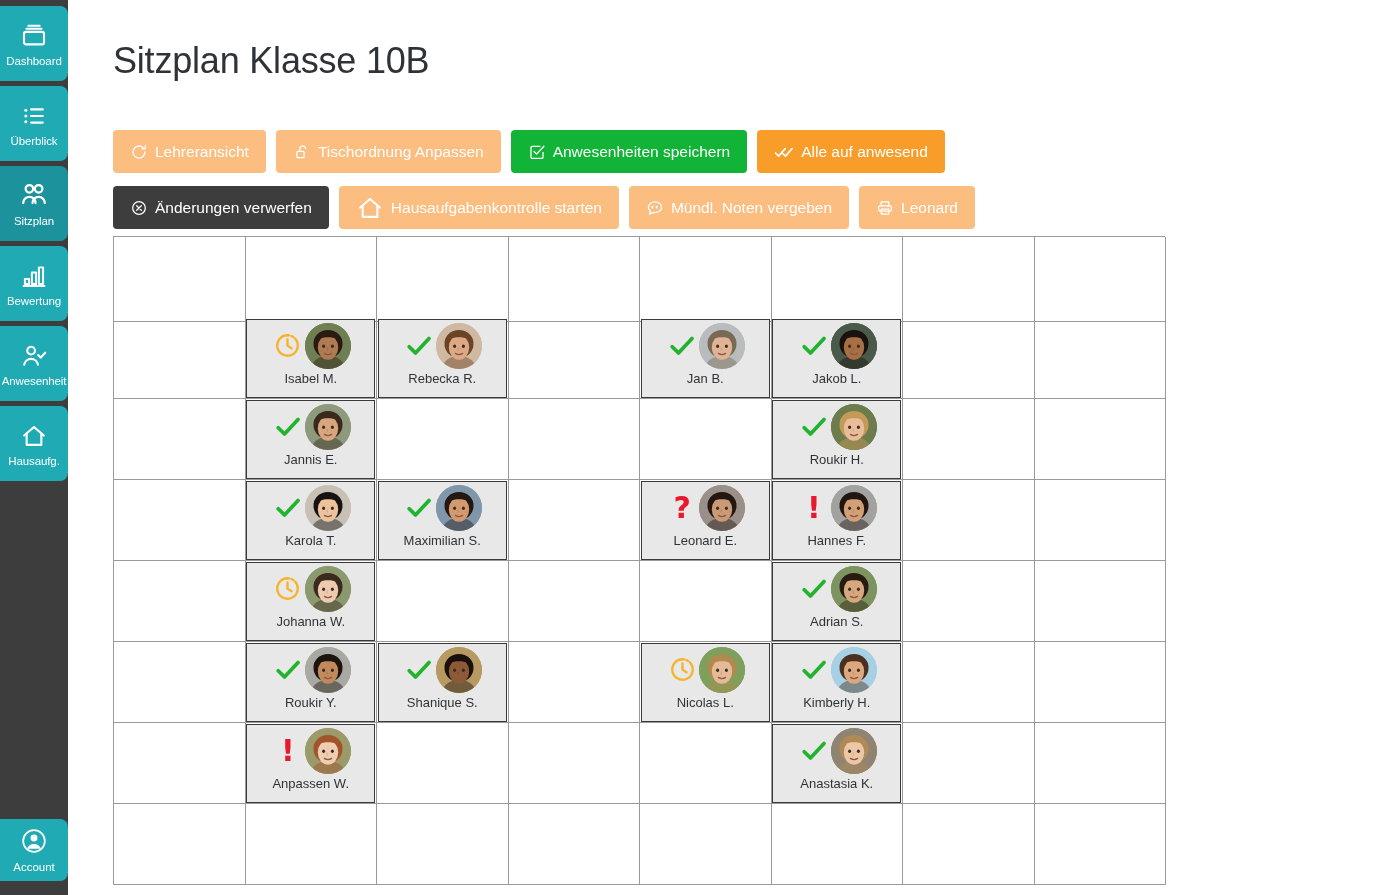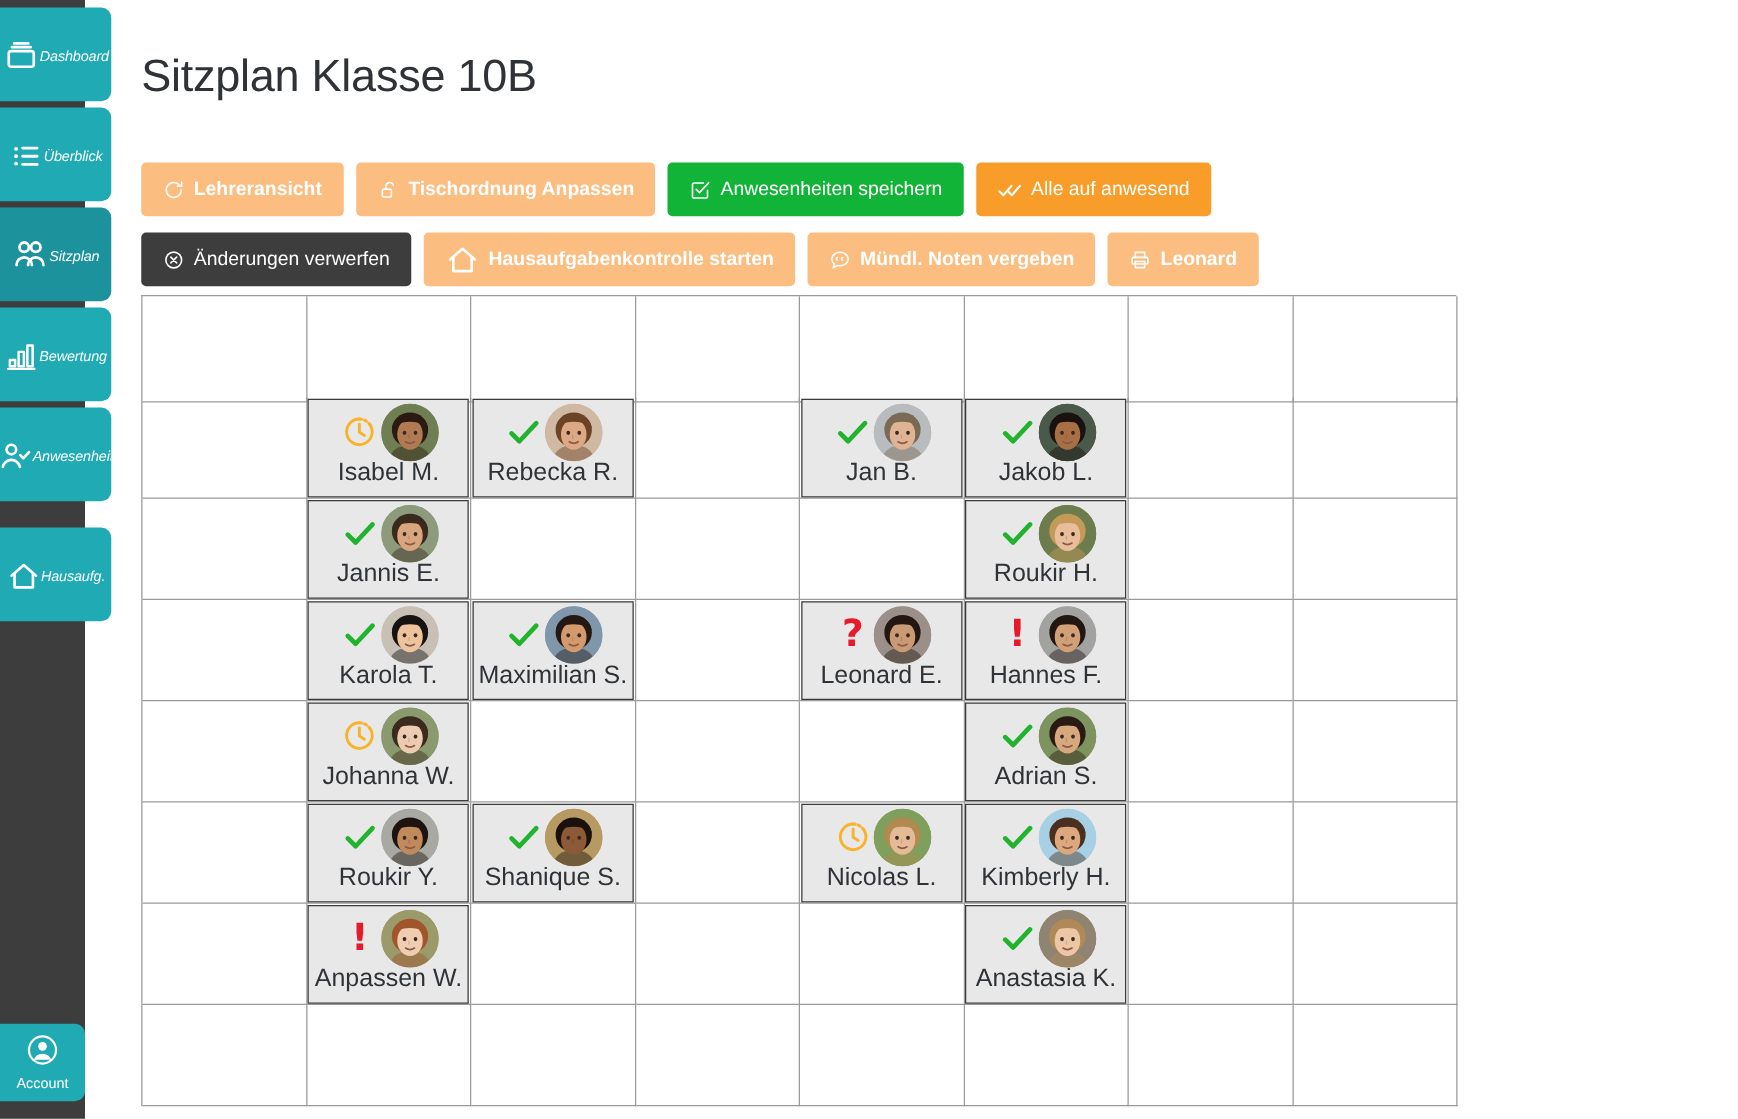--- a/index.html
+++ b/index.html
@@ -11,28 +11,27 @@
   }
 
   
   #sidebar {
     position: absolute; left: 0; top: 0;
     width: 68px; height: 895px;
     background: #3d3d3d;
   }
   .nav-item {
     position: absolute; left: 0;
-    width: 89px; height: 75px;
+    width: 68px; height: 75px;
     background: #20aab4;
     border-radius: 0 8px 8px 0;
-    display: flex; flex-direction: row;
+    display: flex; flex-direction: column;
     align-items: center; justify-content: center;
     color: #ffffff; cursor: pointer;
     overflow: hidden;
-    font-style: italic;
   }
   .nav-item.active { background: #1c939c; }
   .nav-item .ico {
     display: block; height: 30px;
     display: flex; align-items: flex-end; justify-content: center;
   }
   .nav-item .lbl {
     font-size: 11.5px; line-height: 13px;
     margin-top: 5px; white-space: nowrap;
     letter-spacing: -0.1px;
@@ -64,21 +63,21 @@
 
   .btn {
     height: 43px; border: none; border-radius: 4px;
     display: inline-flex; align-items: center; gap: 7px;
     padding: 0 17px; cursor: pointer;
     font-family: "Liberation Sans", sans-serif;
     font-size: 15.5px; color: #ffffff;
     white-space: nowrap; line-height: 1;
   }
   .btn .bico { display: inline-flex; align-items: center; }
-  .btn-peach  { background: #fbbd80; font-weight: bold; }
+  .btn-peach  { background: #fbbd80; }
   .btn-green  { background: #12b437; }
   .btn-orange { background: #f99d2a; justify-content: center; }
   .btn-dark   { background: #3d3d3d; }
 
   
   #grid {
     position: absolute; left: 45px; top: 236px;
     width: 1052px;
     border-top: 1px solid #9a9a9a;
     border-left: 1px solid #9a9a9a;
@@ -110,21 +109,21 @@
   .status { width: 30px; height: 34px; display: flex;
             align-items: center; justify-content: center; flex: none; }
   .avatar {
     width: 46px; height: 46px; border-radius: 50%;
     flex: none; overflow: hidden;
     background-size: cover; background-position: center 25%;
     position: relative;
   }
   .avatar .face { position: absolute; inset: 0; }
   .seat-name {
-    font-size: 20px; color: #2f3337;
+    font-size: 13px; color: #2f3337;
     line-height: 17px; margin-top: -2px;
     white-space: nowrap;
   }
 
   
   .bang, .quest {
     font-family: "DejaVu Sans", sans-serif;
     font-weight: bold; color: #e8192c;
     line-height: 1;
   }
@@ -181,21 +180,21 @@
       <div class="nav-item" style="top: 326px;">
         <span class="ico">
           <svg width="28" height="28" viewBox="0 0 24 24" fill="none" stroke="#fff" stroke-width="1.8" stroke-linecap="round" stroke-linejoin="round">
             <circle cx="9.5" cy="7.4" r="3.3"></circle>
             <path d="M3.6 19.4a6 6 0 0 1 11.8 0"></path>
             <path d="M15.6 11.2l2.1 2.2 3.9-4.2"></path>
           </svg>
         </span>
         <span class="lbl">Anwesenheit</span>
       </div>
-      <div class="nav-item" style="top: 406px; margin-top: 16px;">
+      <div class="nav-item" style="top: 406px;">
         <span class="ico">
           <svg width="28" height="28" viewBox="0 0 24 24" fill="none" stroke="#fff" stroke-width="1.8" stroke-linecap="round" stroke-linejoin="round">
             <path d="M3.6 11.6 12 4.3l8.4 7.3"></path>
             <path d="M5.7 10.2v9.4h12.6v-9.4"></path>
           </svg>
         </span>
         <span class="lbl">Hausaufg.</span>
       </div>
     </div>
 

